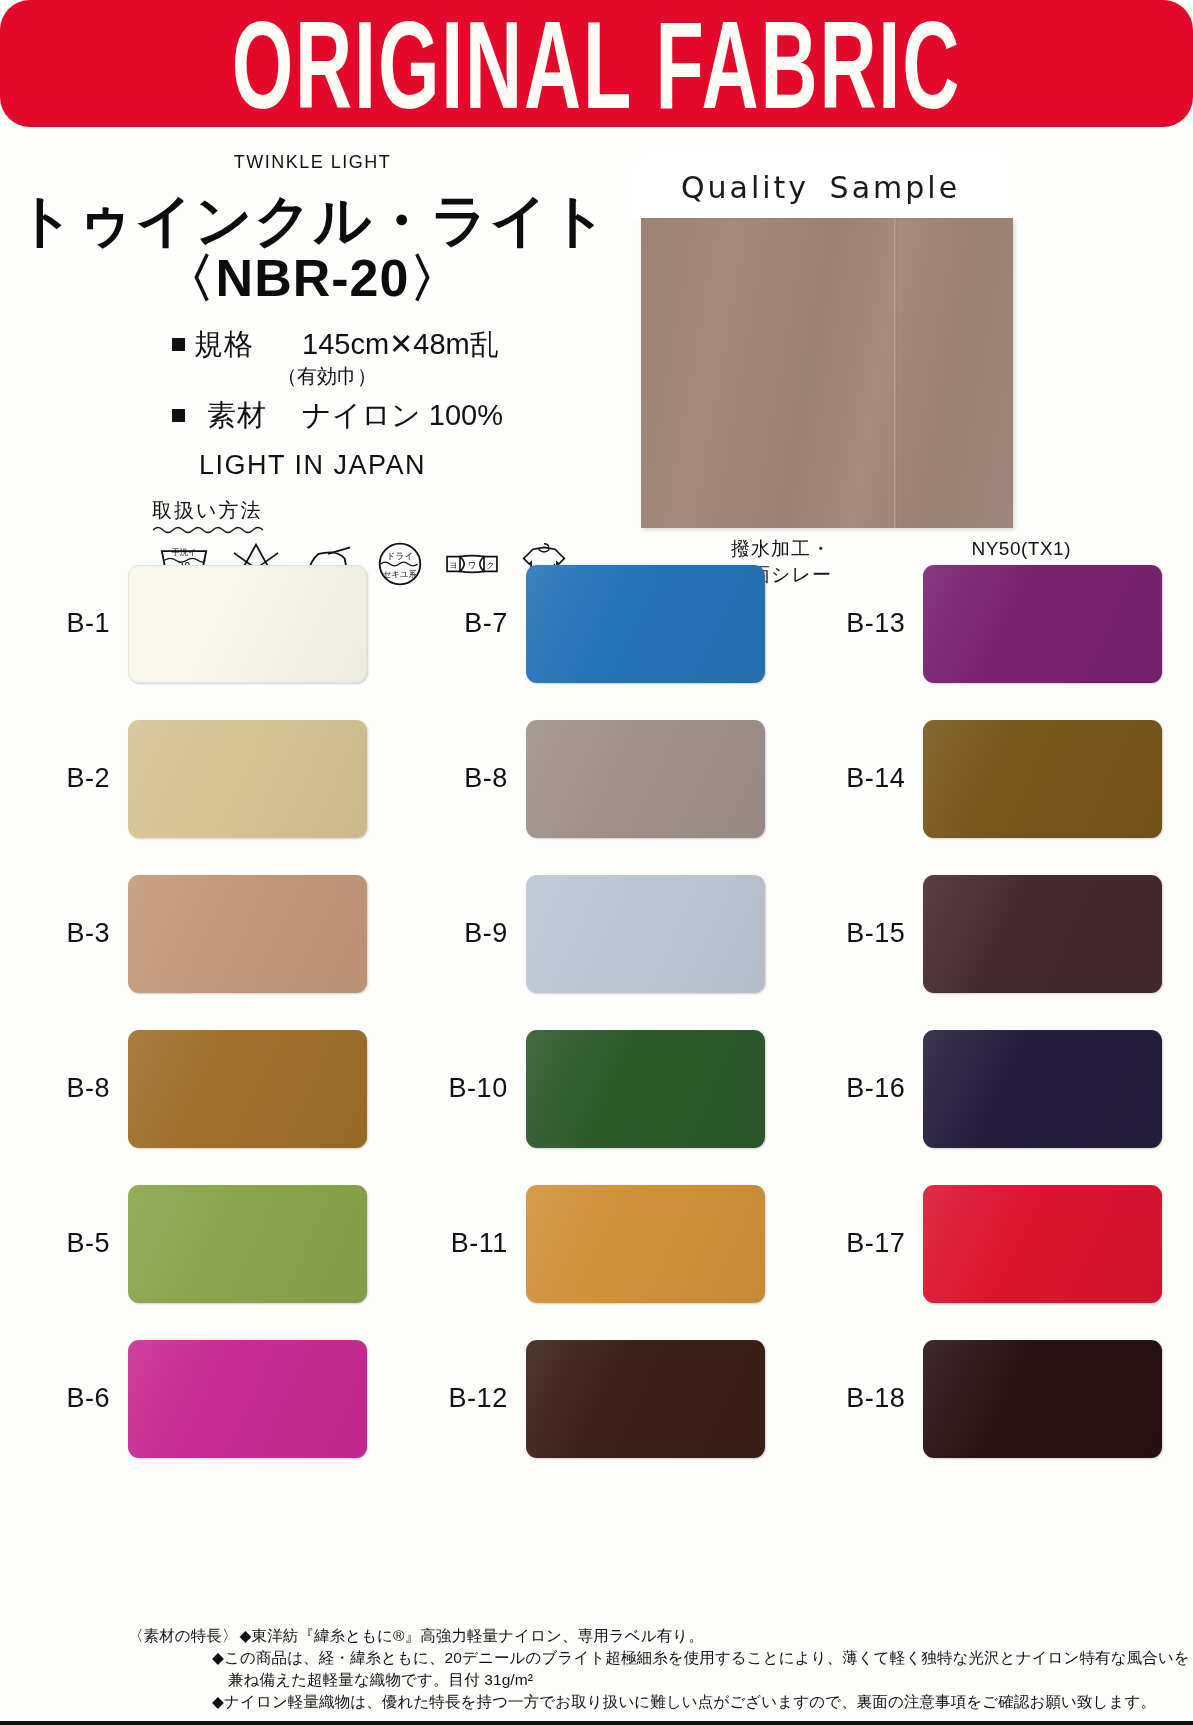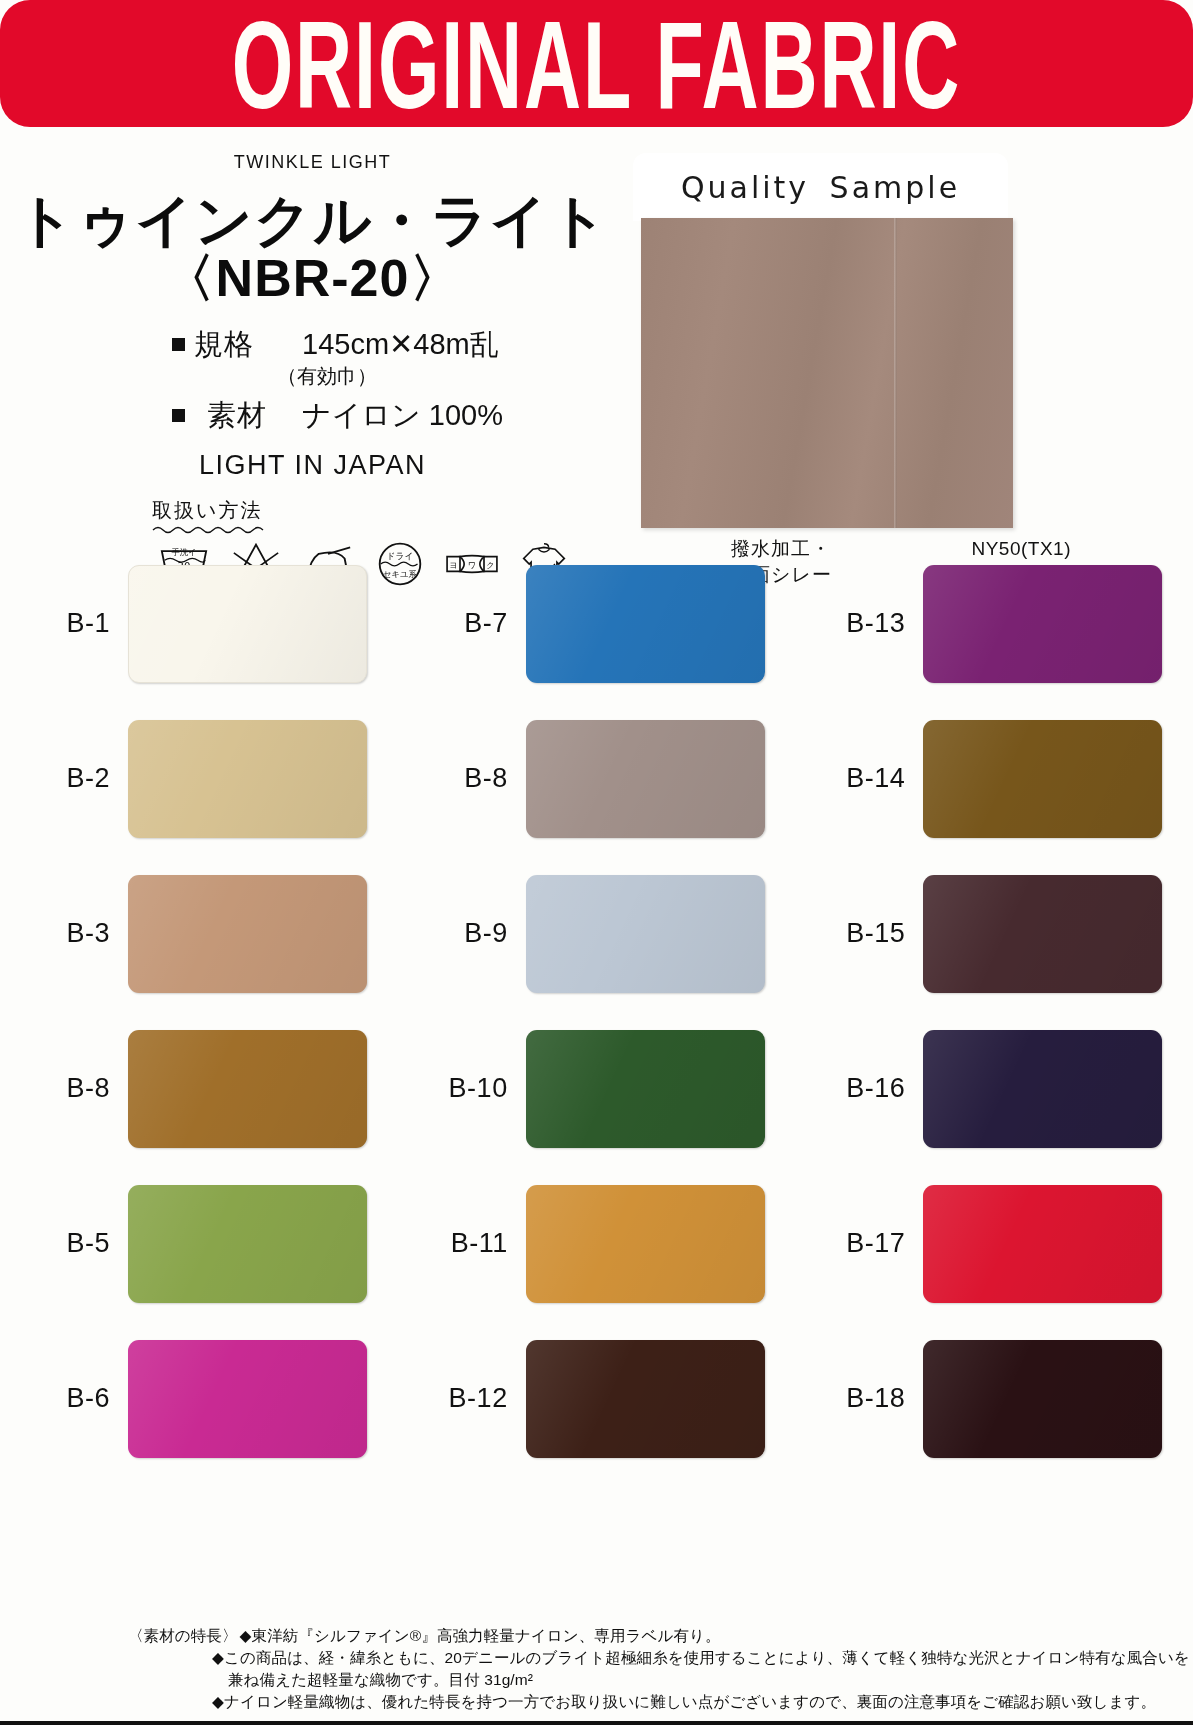--- a/index.html
+++ b/index.html
@@ -364,21 +364,21 @@
       </div>
       <div class="color-cell">
         <div class="color-label">B-18</div>
         <div class="color-chip" style="background: rgb(42, 17, 20);"></div>
       </div>
     </div>
 
   <div id="footer-notes">
     <div class="note-line note-first">
       <span id="note-tag">〈素材の特長〉</span>
-      <span>◆東洋紡『シルファイン®』高強力軽量ナイロン、専用ラベル有り。</span>
+      <span>◆東洋紡『緯糸ともに®』高強力軽量ナイロン、専用ラベル有り。</span>
     </div>
     <div class="note-line note-indent">◆この商品は、経・緯糸ともに、20デニールのブライト超極細糸を使用することにより、薄くて軽く独特な光沢とナイロン特有な風合いを</div>
     <div class="note-line note-indent2">兼ね備えた超軽量な織物です。目付 31g/m²</div>
     <div class="note-line note-indent">◆ナイロン軽量織物は、優れた特長を持つ一方でお取り扱いに難しい点がございますので、裏面の注意事項をご確認お願い致します。</div>
   </div>
   <div id="footer-rule"></div>
 
 </div>
 
 </body></html>

